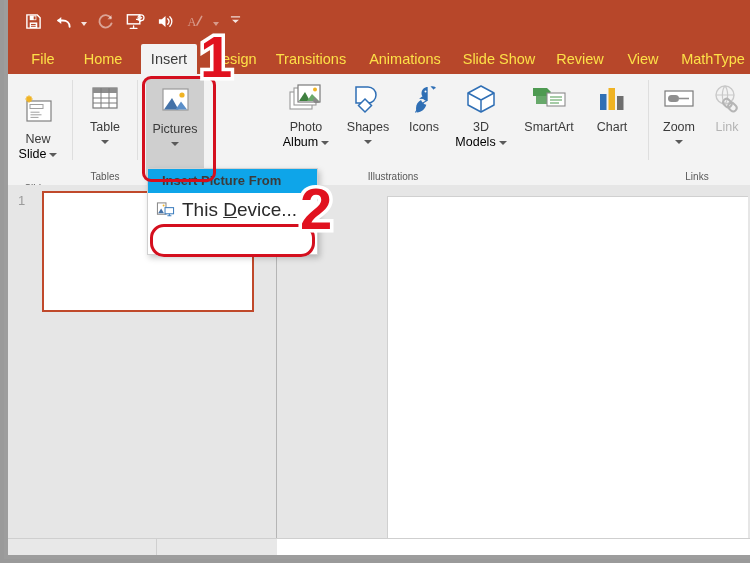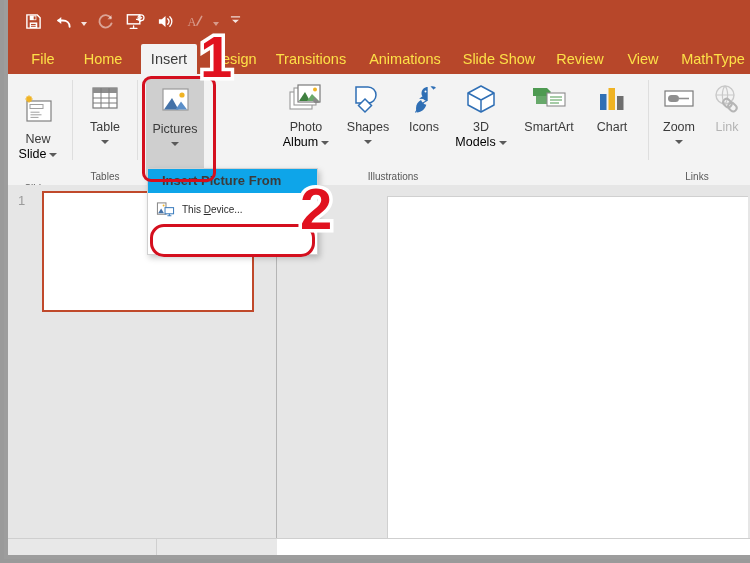--- a/index.html
+++ b/index.html
@@ -137,21 +137,21 @@
   .menu-head{
     position:absolute;left:0;top:0;width:169px;height:24px;line-height:24px;
     background:#0ea5e9;color:#3b3b3b;font-size:13px;font-weight:bold;
     padding-left:14px;box-sizing:border-box;
   }
   .menu-item{
     position:absolute;left:0;width:169px;height:29px;
     display:flex;align-items:center;cursor:pointer;
   }
   .menu-item .mi-ico{width:34px;display:flex;justify-content:center;align-items:center;}
-  .menu-item .mi-txt{font-size:10px;color:#2b2b2b;white-space:nowrap;}
+  .menu-item .mi-txt{font-size:19px;color:#2b2b2b;white-space:nowrap;}
   .u{text-decoration:underline;}
   .num-stack{position:absolute;z-index:60;}
   .num-stroke{
     position:absolute;left:0;top:0;font-weight:bold;color:#ffffff;
     -webkit-text-stroke:7px #ffffff;line-height:1;
   }
   .num-fill{
     position:absolute;left:0;top:0;font-weight:bold;color:#e1121f;line-height:1;
   }
 

